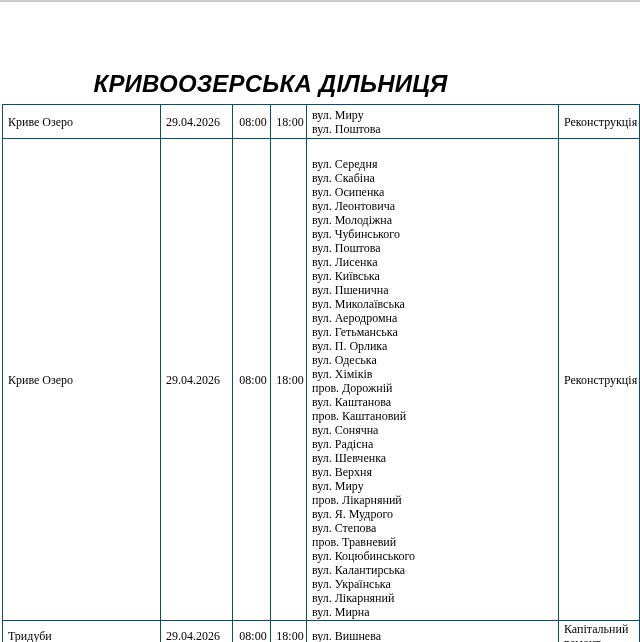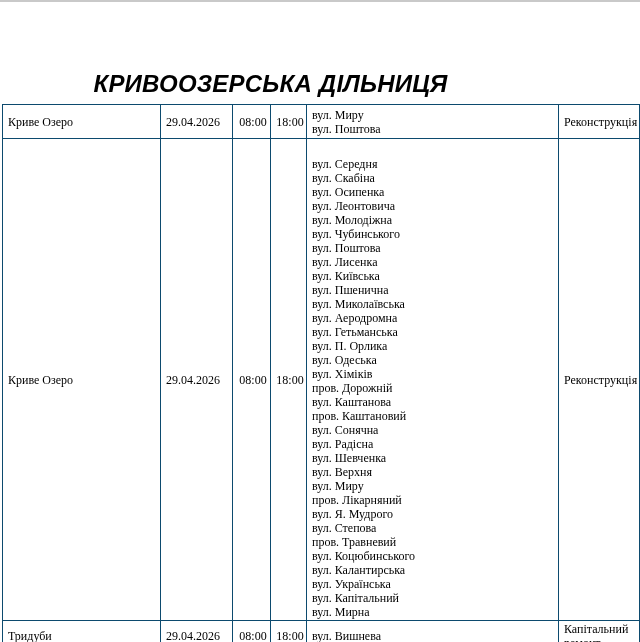--- a/index.html
+++ b/index.html
@@ -118,21 +118,21 @@
           <div class="street-line">вул. Шевченка</div>
           <div class="street-line">вул. Верхня</div>
           <div class="street-line">вул. Миру</div>
           <div class="street-line">пров. Лікарняний</div>
           <div class="street-line">вул. Я. Мудрого</div>
           <div class="street-line">вул. Степова</div>
           <div class="street-line">пров. Травневий</div>
           <div class="street-line">вул. Коцюбинського</div>
           <div class="street-line">вул. Калантирська</div>
           <div class="street-line">вул. Українська</div>
-          <div class="street-line">вул. Капітальний</div>
+          <div class="street-line">вул. Лікарняний</div>
           <div class="street-line">вул. Мирна</div>
         </td>
       <td class="cell-work">Реконструкція</td>
     </tr>
     <tr class="row-last">
       <td class="cell-location">Тридуби</td>
       <td class="cell-date">29.04.2026</td>
       <td class="cell-time">08:00</td>
       <td class="cell-time">18:00</td>
       <td class="cell-streets">

